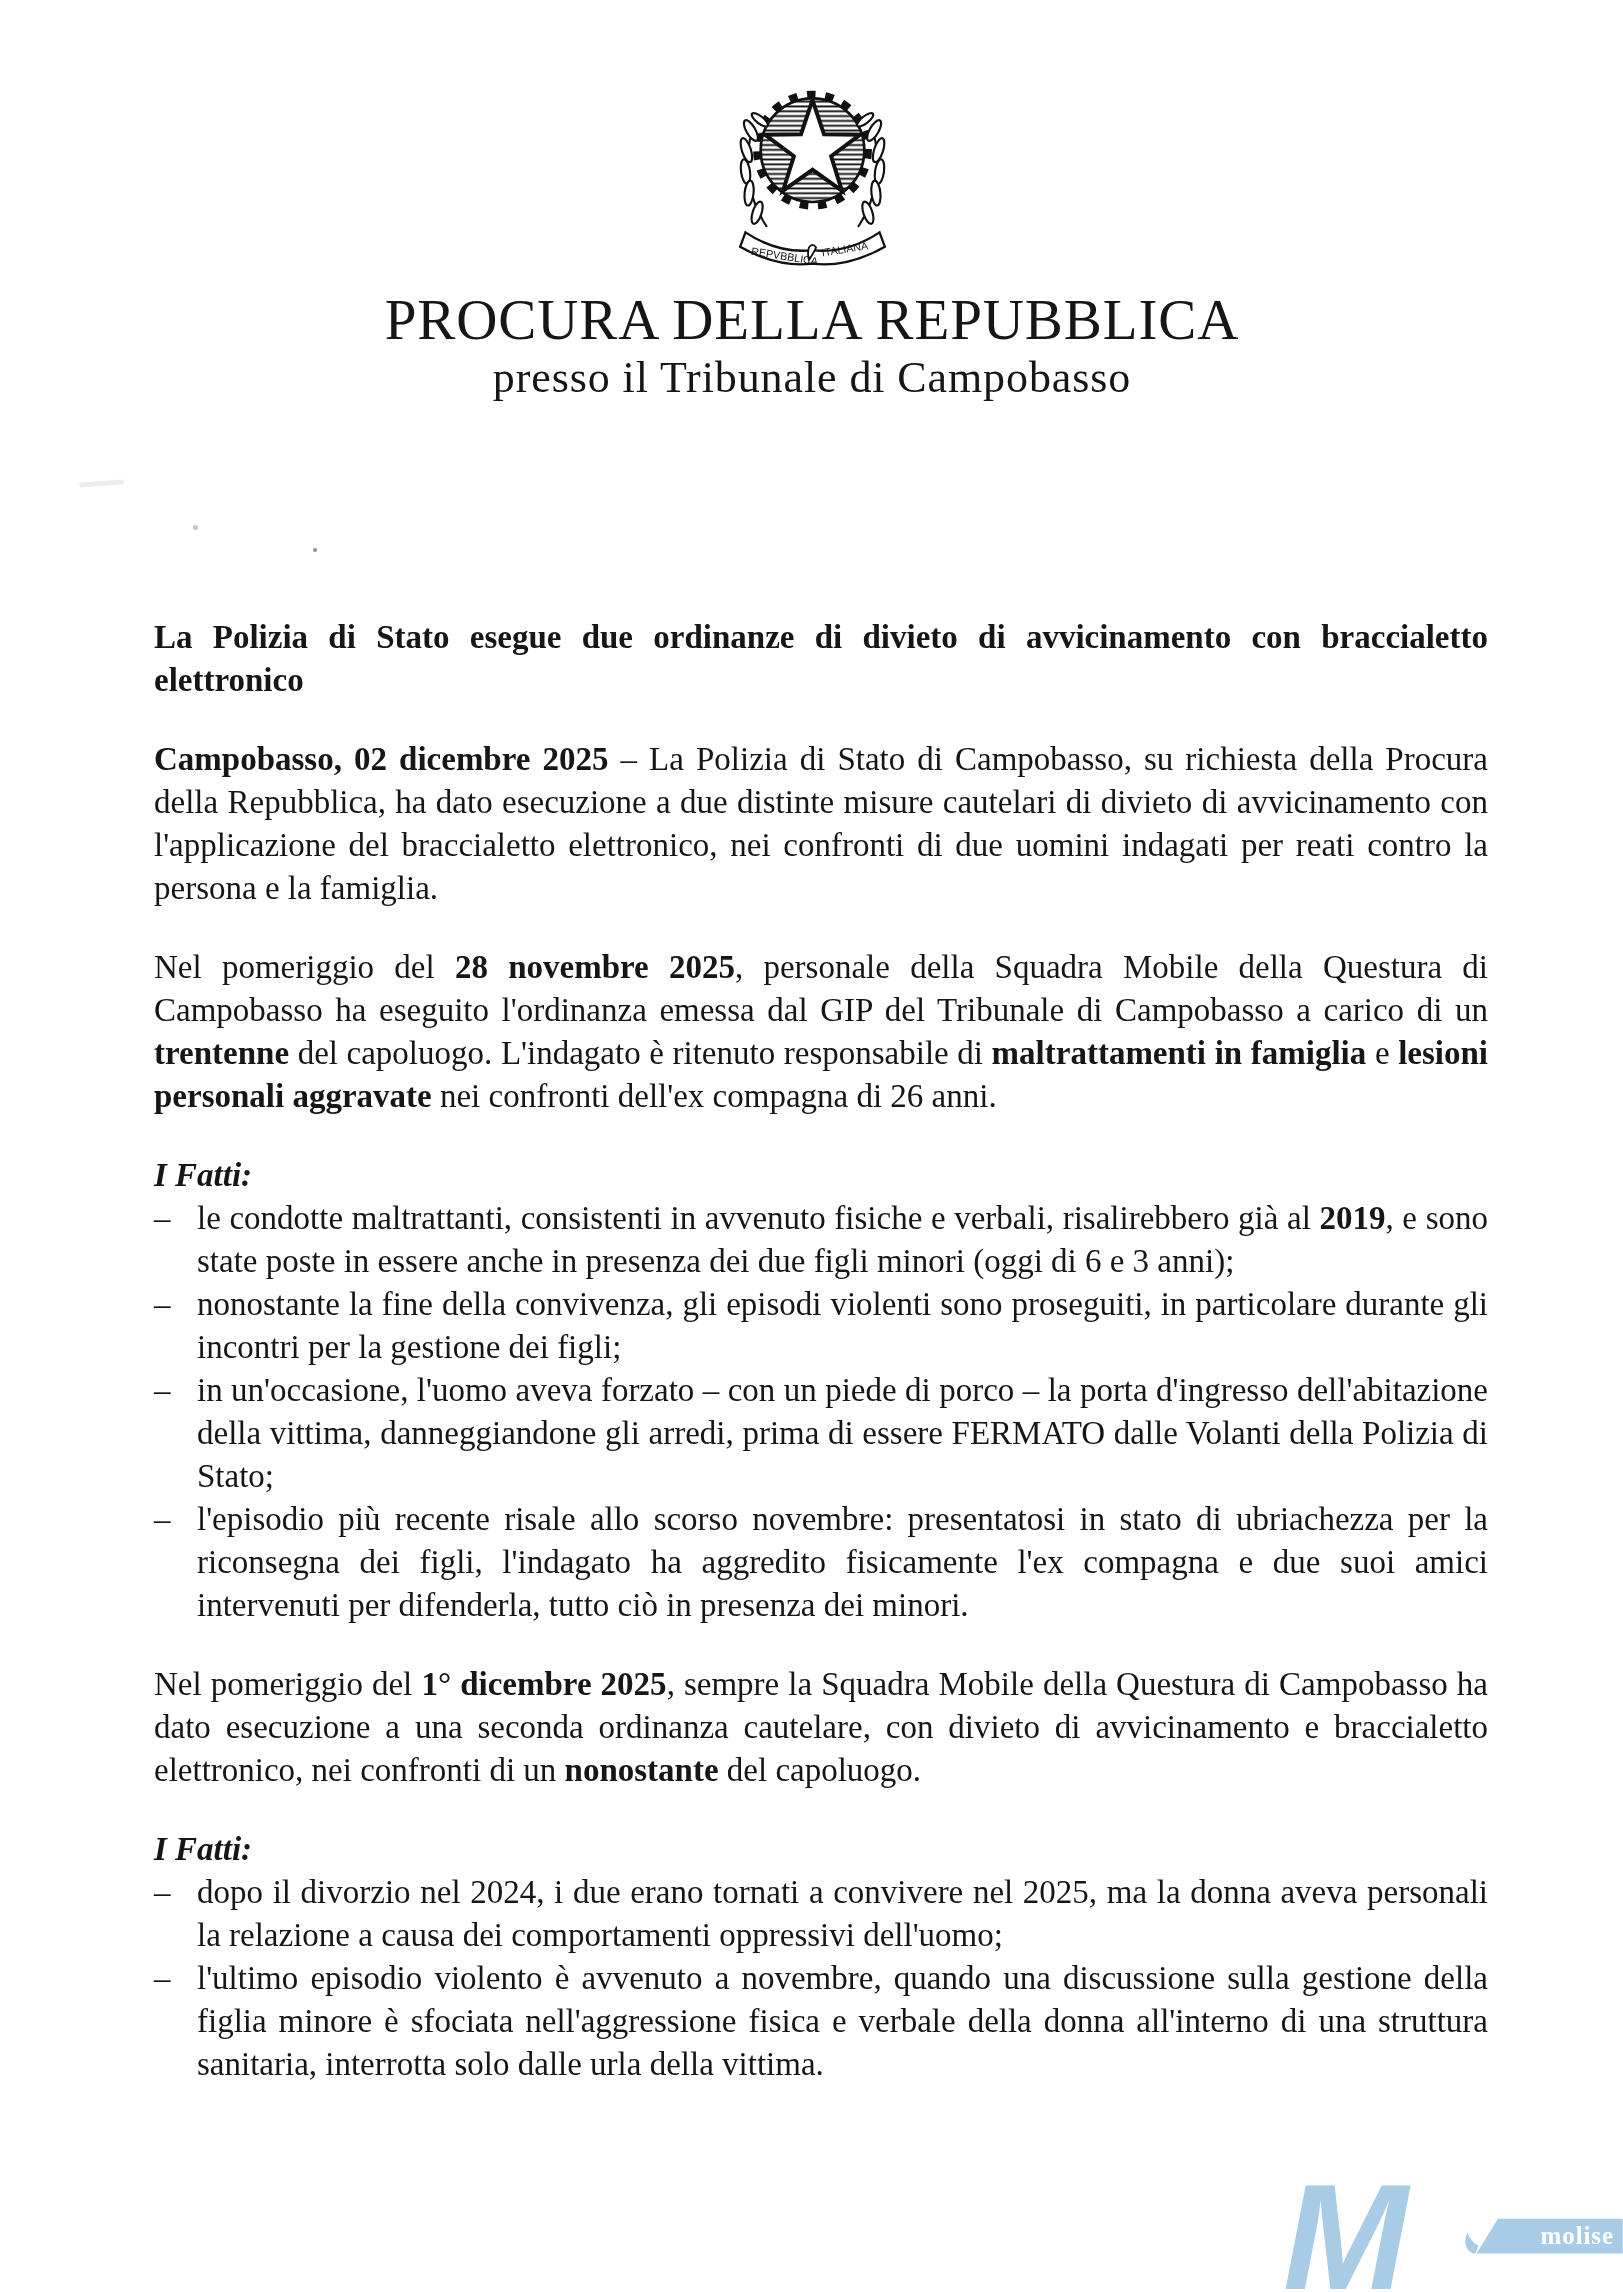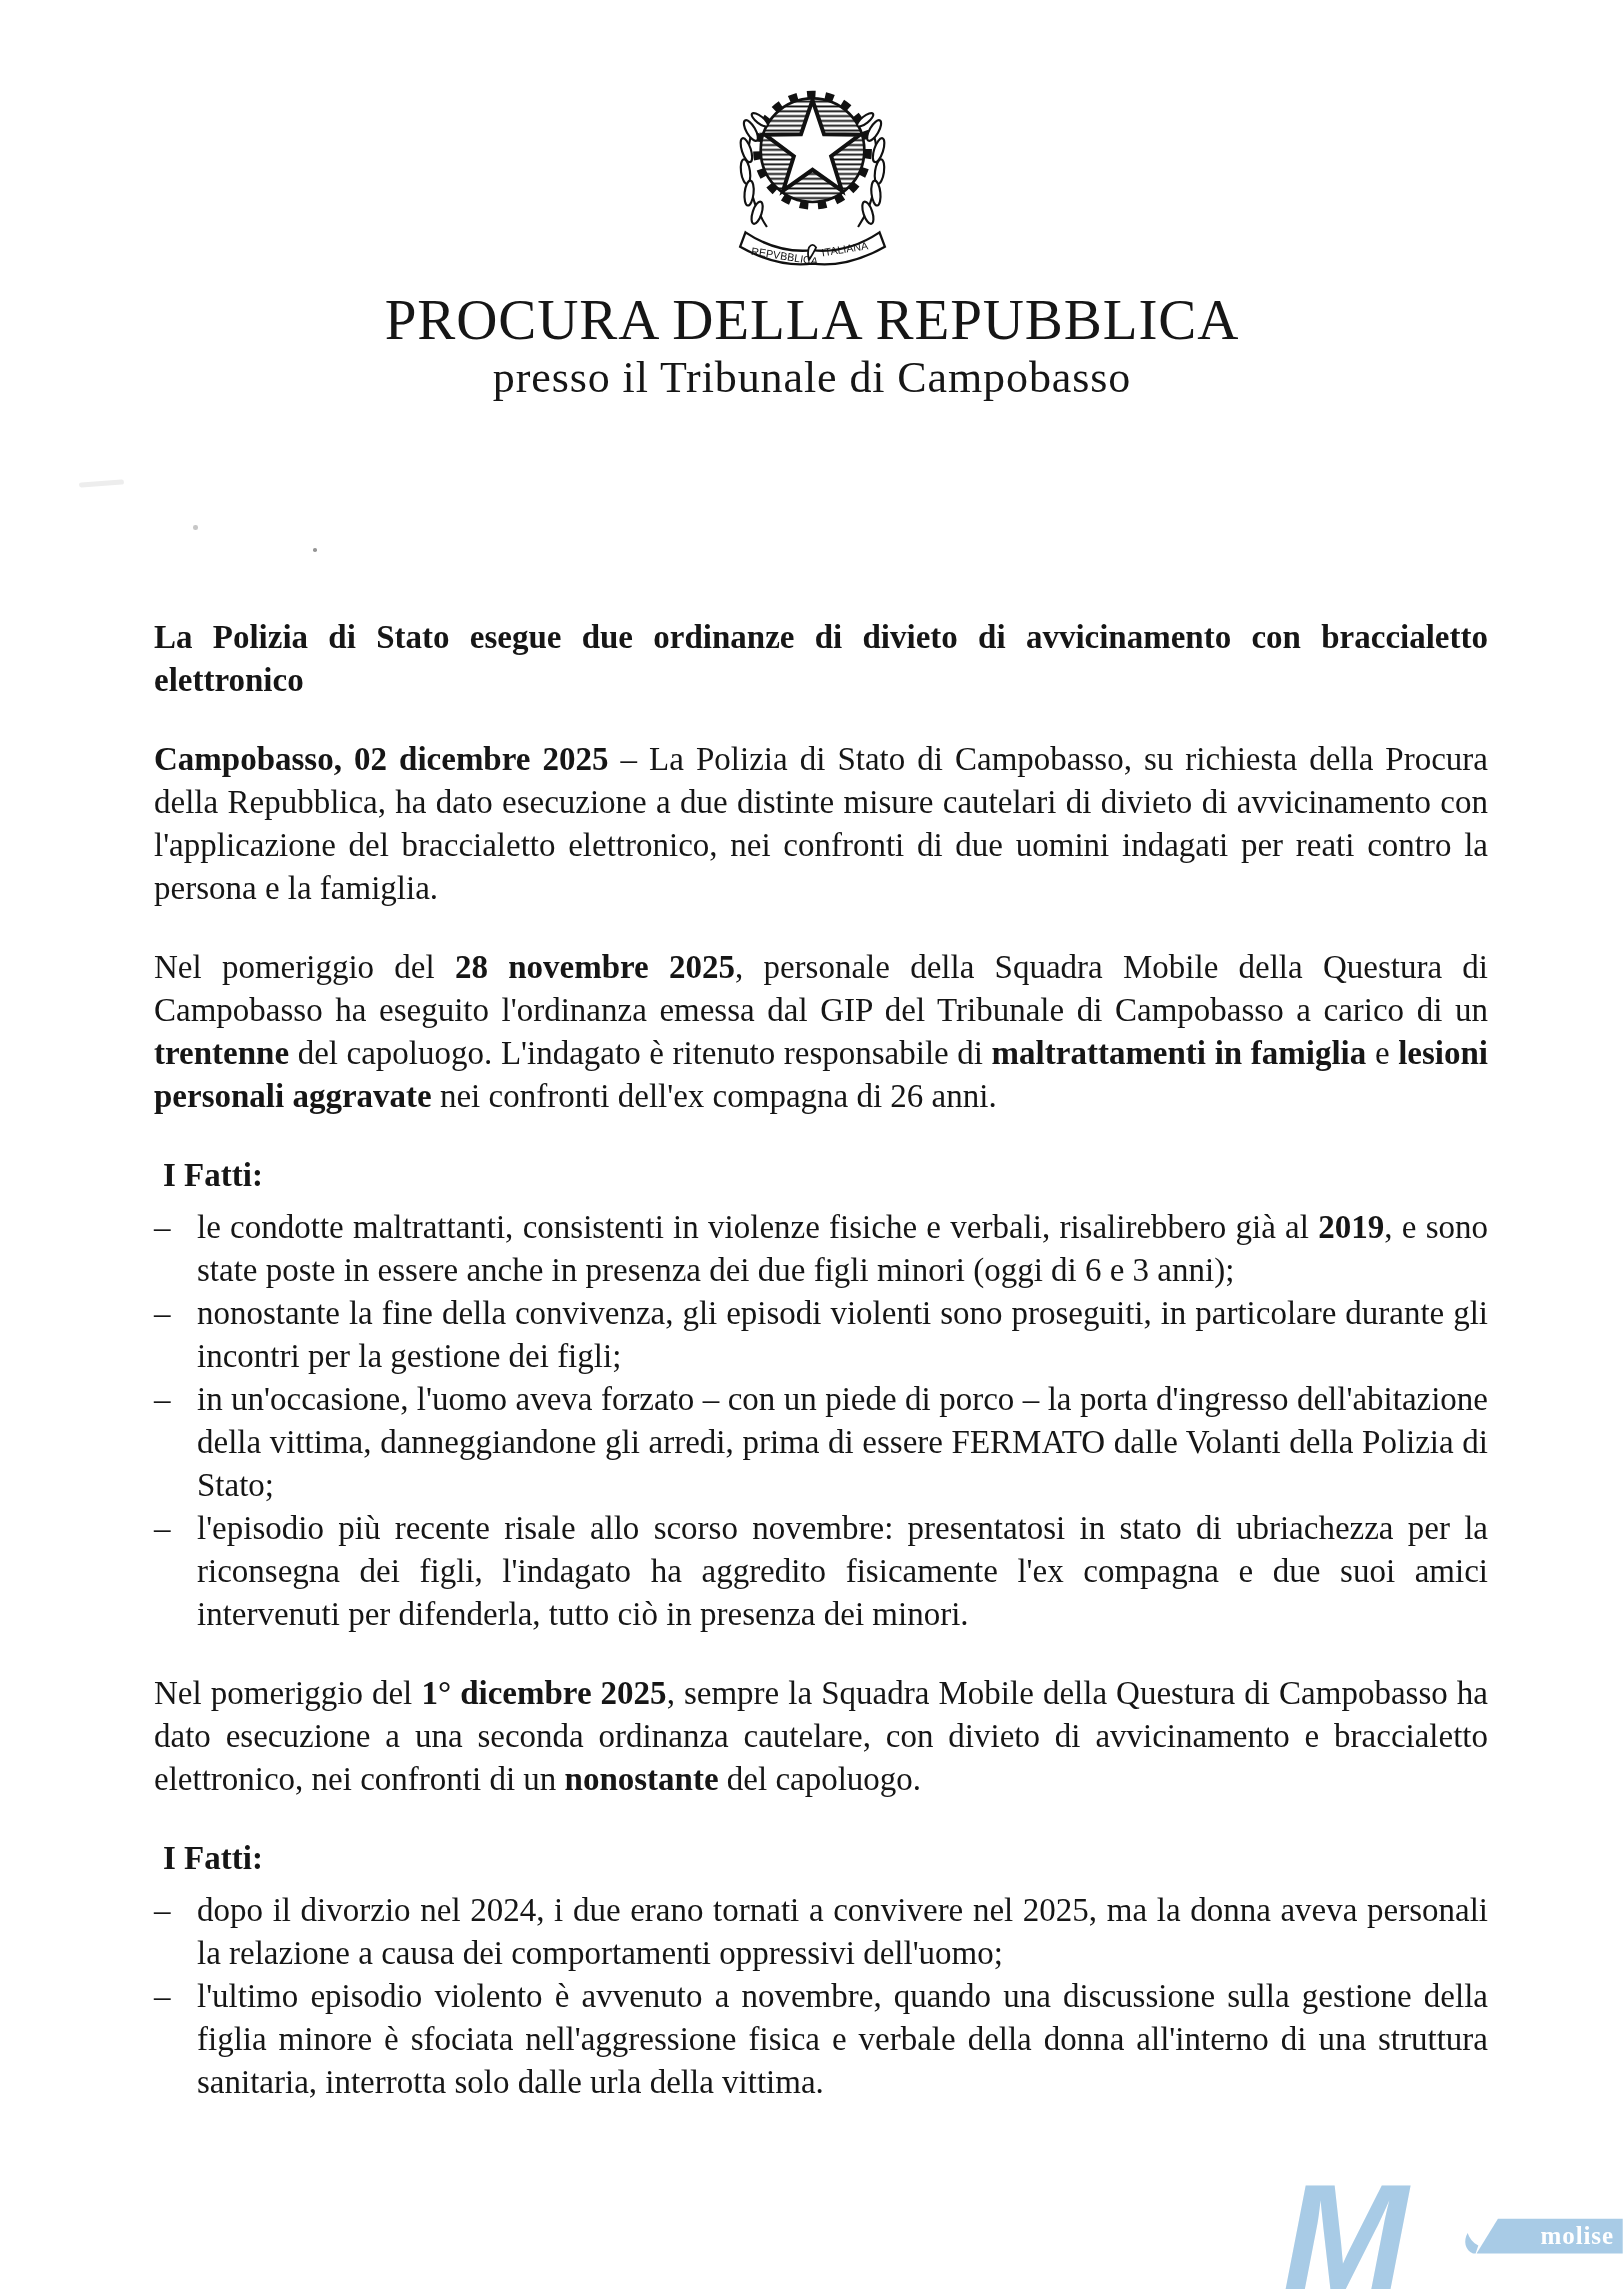--- a/index.html
+++ b/index.html
@@ -29,21 +29,21 @@
   .a1 { left:79px;  top:481px; width:45px; height:5.4px;  background:#ededed; border-radius:2.7px; transform:rotate(-4deg); }
   .a2 { left:193px; top:525px; width:4.5px;  height:4.5px;  background:#c7c7c7; border-radius:50%; }
   .a3 { left:313px; top:548px; width:3.6px;  height:3.6px;  background:#969696; border-radius:50%; }
 
   
   .doc-body {
     position:absolute; left:154px; top:616px; width:1334px;
     font-size:33px; line-height:43px; text-align:justify;
   }
   .doc-par     { margin:0 0 36px; }
-  .doc-heading { margin:9px; font-weight:bold; }
+  .doc-heading { margin:0; font-weight:bold;font-style:italic; }
   .doc-list    { margin:0 0 36px; }
   .doc-li      { display:flex; }
   .doc-li .dash    { flex:0 0 43px; width:43px; }
   .doc-li .li-text { flex:1; text-align:justify; }
   b { font-weight:bold; }
 
   
   .wm-m {
     position:absolute; left:1283px; top:2162px;
     font-family:"Liberation Sans", sans-serif;
@@ -115,21 +115,21 @@
   </header>
 
   <main class="doc-body">
       <p class="doc-par"><b>La Polizia di Stato esegue due ordinanze di divieto di avvicinamento con braccialetto elettronico</b></p>
       <p class="doc-par"><b>Campobasso, 02 dicembre 2025</b><span> – La Polizia di Stato di Campobasso, su richiesta della Procura della Repubblica, ha dato esecuzione a due distinte misure cautelari di divieto di avvicinamento con l'applicazione del braccialetto elettronico, nei confronti di due uomini indagati per reati contro la persona e la famiglia.</span></p>
       <p class="doc-par"><span>Nel pomeriggio del </span><b>28 novembre 2025</b><span>, personale della Squadra Mobile della Questura di Campobasso ha eseguito l'ordinanza emessa dal GIP del Tribunale di Campobasso a carico di un </span><b>trentenne</b><span> del capoluogo. L'indagato è ritenuto responsabile di </span><b>maltrattamenti in famiglia</b><span> e </span><b>lesioni personali aggravate</b><span> nei confronti dell'ex compagna di 26 anni.</span></p>
       <p class="doc-heading">I Fatti:</p>
       <div class="doc-list">
         <div class="doc-li">
           <span class="dash">–</span>
-          <span class="li-text"><span>le condotte maltrattanti, consistenti in violenze fisiche e verbali, risalirebbero già al </span><b>2019</b><span>, e sono state poste in essere anche in presenza dei due figli minori (oggi di 6 e 3 anni);</span></span>
+          <span class="li-text"><span>le condotte maltrattanti, consistenti in avvenuto fisiche e verbali, risalirebbero già al </span><b>2019</b><span>, e sono state poste in essere anche in presenza dei due figli minori (oggi di 6 e 3 anni);</span></span>
         </div>
         <div class="doc-li">
           <span class="dash">–</span>
           <span class="li-text"><span>nonostante la fine della convivenza, gli episodi violenti sono proseguiti, in particolare durante gli incontri per la gestione dei figli;</span></span>
         </div>
         <div class="doc-li">
           <span class="dash">–</span>
           <span class="li-text"><span>in un'occasione, l'uomo aveva forzato – con un piede di porco – la porta d'ingresso dell'abitazione della vittima, danneggiandone gli arredi, prima di essere FERMATO dalle Volanti della Polizia di Stato;</span></span>
         </div>
         <div class="doc-li">

